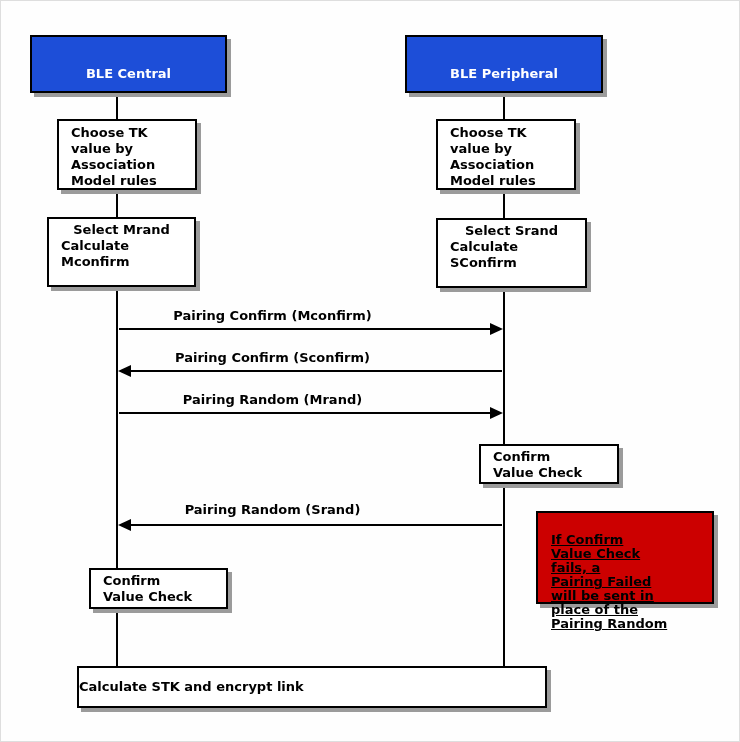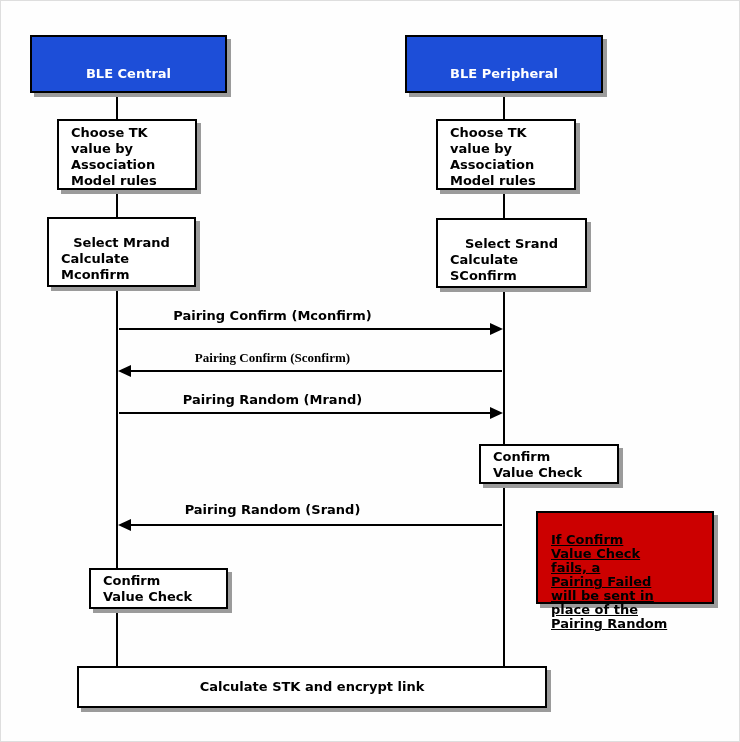--- a/index.html
+++ b/index.html
@@ -34,27 +34,27 @@
   .actor {
     background: #1d4ed8;
     color: #ffffff;
     display: flex;
     align-items: flex-end;
     justify-content: center;
     padding-bottom: 9px;
   }
   .pad-left { padding: 4px 4px 4px 12px; }
   .pad-left2 { padding: 3px 4px 3px 12px; margin-left: 32px; }
-  .centered-line { display: block; text-align: center; margin-top: 16px; }
+  .centered-line { display: block; text-align: center; margin-top: 3px; }
   .sub-lines { display: block; padding-left: 12px; }
   .line-span { display: block; }
   .flex-center {
     display: flex;
     align-items: center;
-    justify-content: center;
+    justify-content: flex-start;
   }
   .note {
     background: #cc0000;
     color: #000000;
     line-height: 14px;
     padding: 20px 6px 0 13px;
   }
   .msg-label {
     position: absolute;
     left: 116px;
@@ -120,21 +120,21 @@
     <span class="sub-lines">
       <span class="line-span">Calculate</span>
       <span class="line-span">SConfirm</span>
     </span>
   </div>
 
   <div class="msg-label" style="top:307px;">Pairing Confirm (Mconfirm)</div>
   <div class="msg-line" style="left:118px; top:327px; width:371px;"></div>
   <div class="arrowhead arrow-right" style="left:489px; top:322px;"></div>
 
-  <div class="msg-label" style="top:349px;font-family:Liberation Serif, serif;">Pairing Confirm (Sconfirm)</div>
+  <div class="msg-label" style="top:349px;">Pairing Confirm (Sconfirm)</div>
   <div class="msg-line" style="left:130px; top:369px; width:371px;"></div>
   <div class="arrowhead arrow-left" style="left:117px; top:364px;"></div>
 
   <div class="msg-label" style="top:391px;">Pairing Random (Mrand)</div>
   <div class="msg-line" style="left:118px; top:411px; width:371px;"></div>
   <div class="arrowhead arrow-right" style="left:489px; top:406px;"></div>
 
   <div class="node pad-left2" style="left:446px; top:443px; width:140px; height:40px;">
     <span class="line-span">Confirm</span>
     <span class="line-span">Value Check</span>

